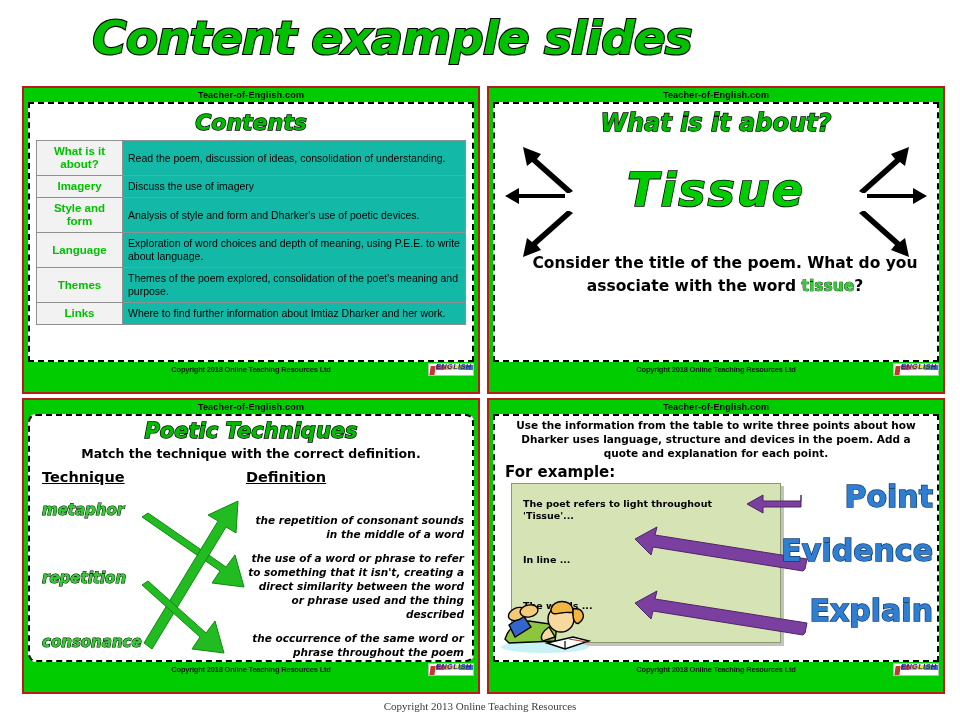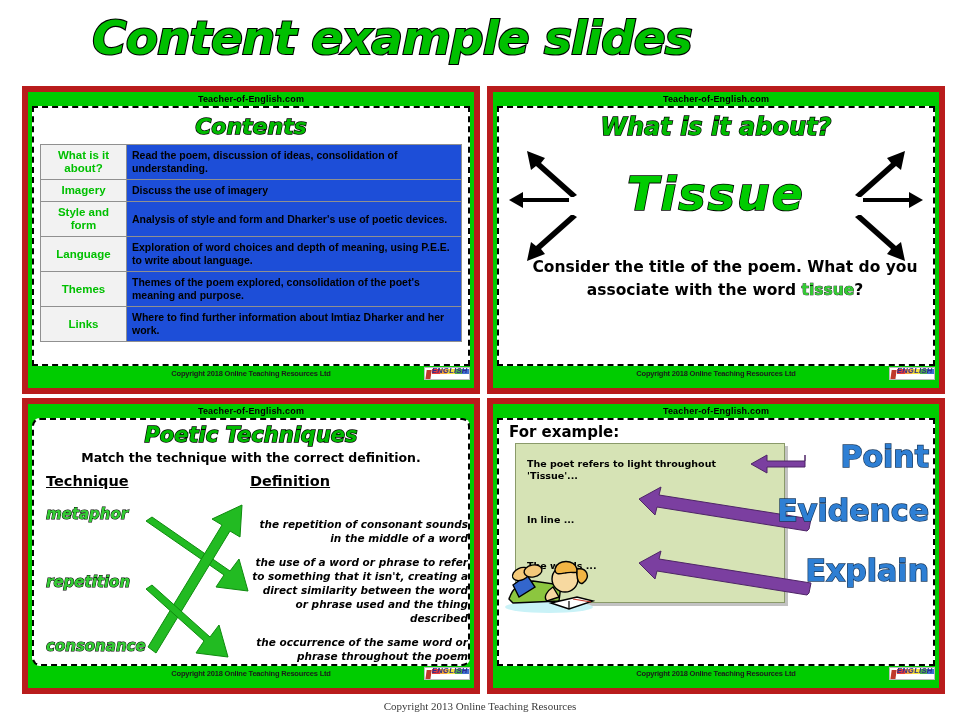--- a/index.html
+++ b/index.html
@@ -20,21 +20,21 @@
     letter-spacing: -1px;
     -webkit-text-stroke: 2.2px #000;
     paint-order: stroke fill;
     font-family: "DejaVu Sans", sans-serif;
   }
 
   
   .slide {
     position: absolute;
     background: #00cc00;
-    border: 6px solid #b91c1c;
+    border: 2px solid #b91c1c;
     padding: 0;
   }
   .slide-header {
     height: 14px;
     text-align: center;
     font-size: 9px; font-weight: bold;
     color: #000;
     line-height: 14px;
     letter-spacing: 0.2px;
   }
@@ -103,23 +103,23 @@
   }
   .ctable td.k {
     width: 86px;
     text-align: center;
     color: #00c000;
     font-weight: bold;
     font-size: 11.5px;
     line-height: 13px;
   }
   .ctable td.v {
-    background: #1d4ed8;
+    background: #14b8a6;
     color: #000;
-    font-weight: bold;
+    font-weight: normal;
     font-size: 10.5px;
     line-height: 13px;
   }
 
   
   #slide2 { left: 487px; top: 86px; width: 458px; height: 308px; }
   #slide2 .slide-body { height: 260px; }
   #s2-title { font-size: 24px; margin-top: 5px; }
   .tissue-zone { position: relative; height: 118px; }
   .tissue-word {
@@ -363,20 +363,21 @@
         <span class="book"></span>
         <span class="bars"></span>
         <span class="word">ENGLISH</span>
       </span>
     </div>
   </div>
 
   <div class="slide" id="slide4">
     <div class="slide-header">Teacher-of-English.com</div>
     <div class="slide-body">
+      <div class="s4-instr">Use the information from the table to write three points about how Dharker uses language, structure and devices in the poem.  Add a quote and explanation for each point.</div>
       <div class="s4-example">For example:</div>
 
       <div class="s4-zone">
         <div class="greenbox">
           <span class="ln" style="top:14px;width:230px;">The poet refers to light throughout 'Tissue'...</span>
           <span class="ln" style="top:70px;">In line ...</span>
           <span class="ln" style="top:116px;">The words ...</span>
         </div>
 
         <svg style="position:absolute;left:0;top:0;" width="446" height="170" viewBox="0 0 446 170">

